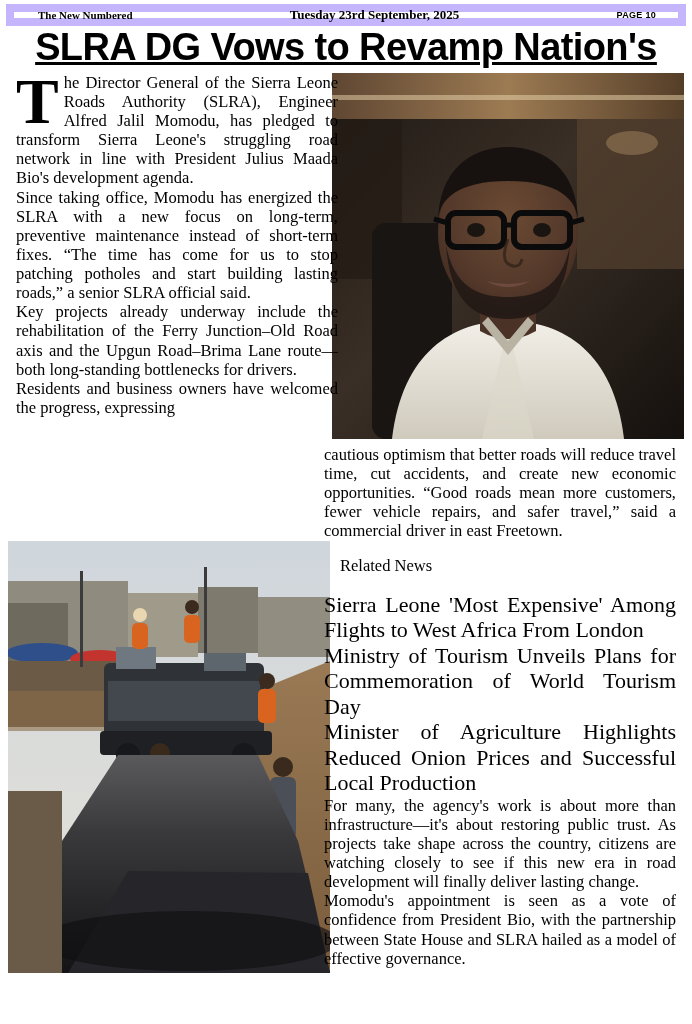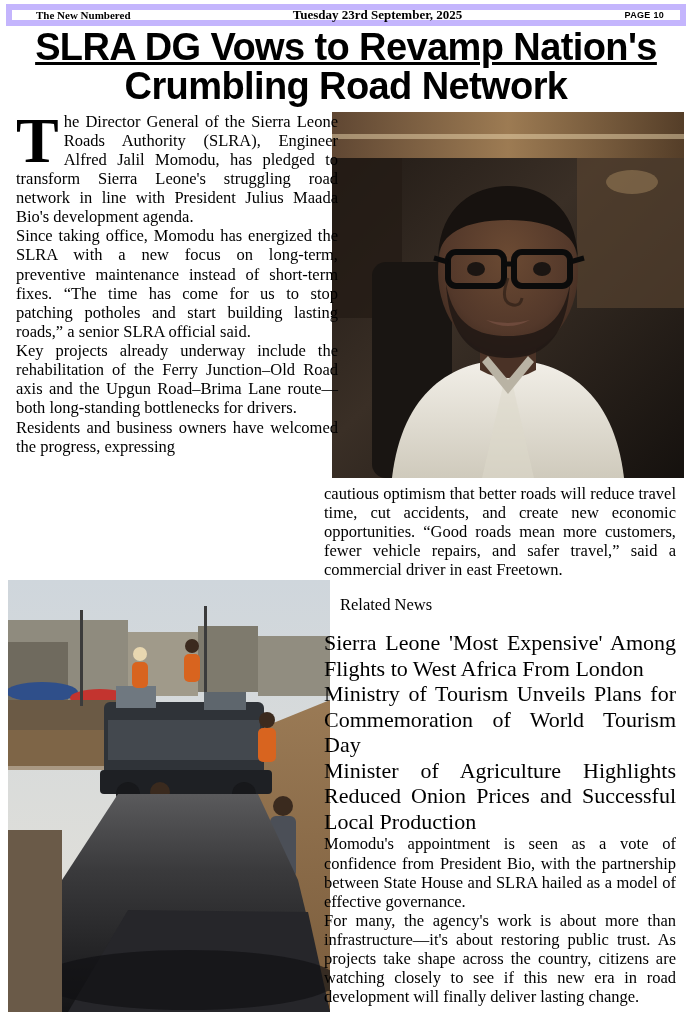--- a/index.html
+++ b/index.html
@@ -21,21 +21,21 @@
     height: 1024px;
     background: #fff;
     box-sizing: border-box;
   }
 
   
   .masthead {
     position: relative;
     margin: 4px 6px 0 6px;
     height: 22px;
-    border: 6px solid #c4b5fd;
+    border: 8px solid #c4b5fd;
     display: flex;
     align-items: center;
     box-sizing: border-box;
     background: #fff;
   }
   .masthead-left {
     font-family: "Liberation Serif", serif;
     font-weight: bold;
     font-size: 11px;
     padding-left: 24px;
@@ -45,21 +45,21 @@
     flex: 1;
     text-align: center;
     font-weight: bold;
     font-size: 13px;
     white-space: nowrap;
   }
   .masthead-right {
     font-family: "Liberation Sans", sans-serif;
     font-weight: bold;
     font-size: 9px;
-    padding-right: 16px;
+    padding-right: 22px;
     letter-spacing: 0.3px;
     white-space: nowrap;
   }
 
   
   .headline {
     margin: 2px 8px 0 8px;
     text-align: center;
     font-family: "Liberation Sans", sans-serif;
     font-weight: bold;
@@ -163,21 +163,20 @@
 <div class="page">
 
   <div class="masthead">
     <div class="masthead-left">The New Numbered</div>
     <div class="masthead-center">Tuesday 23rd September, 2025</div>
     <div class="masthead-right">PAGE 10</div>
   </div>
 
   <div class="headline">
     <span class="line1">SLRA DG Vows to Revamp Nation's</span>
-    <span class="line2">Crumbling Road Network</span>
   </div>
 
   <div class="content">
 
     <div class="photo-portrait">
       <svg width="352" height="366" viewBox="0 0 352 366" xmlns="http://www.w3.org/2000/svg">
         <defs>
           <linearGradient id="bgroom" x1="0" y1="0" x2="1" y2="1">
             <stop offset="0%" stop-color="#1d1713"></stop>
             <stop offset="45%" stop-color="#3a2f26"></stop>
@@ -309,18 +308,18 @@
       </svg>
     </div>
 
     <div class="col-right">
       <div style="height:372px"></div>
       <p class="body">cautious optimism that better roads will reduce travel time, cut accidents, and create new economic opportunities. “Good roads mean more customers, fewer vehicle repairs, and safer travel,” said a commercial driver in east Freetown.</p>
       <p class="related-head">Related News</p>
       <p class="related-item">Sierra Leone 'Most Expensive' Among Flights to West Africa From London</p>
       <p class="related-item">Ministry of Tourism Unveils Plans for Commemoration of World Tourism Day</p>
       <p class="related-item">Minister of Agriculture Highlights Reduced Onion Prices and Successful Local Production</p>
+      <p class="body">For many, the agency's work is about more than infrastructure—it's about restoring public trust. As projects take shape across the country, citizens are watching closely to see if this new era in road development will finally deliver lasting change.</p>
       <p class="body">Momodu's appointment is seen as a vote of confidence from President Bio, with the partnership between State House and SLRA hailed as a model of effective governance.</p>
-      <p class="body">For many, the agency's work is about more than infrastructure—it's about restoring public trust. As projects take shape across the country, citizens are watching closely to see if this new era in road development will finally deliver lasting change.</p>
     </div>
 
   </div>
 </div>
 
 </body></html>

